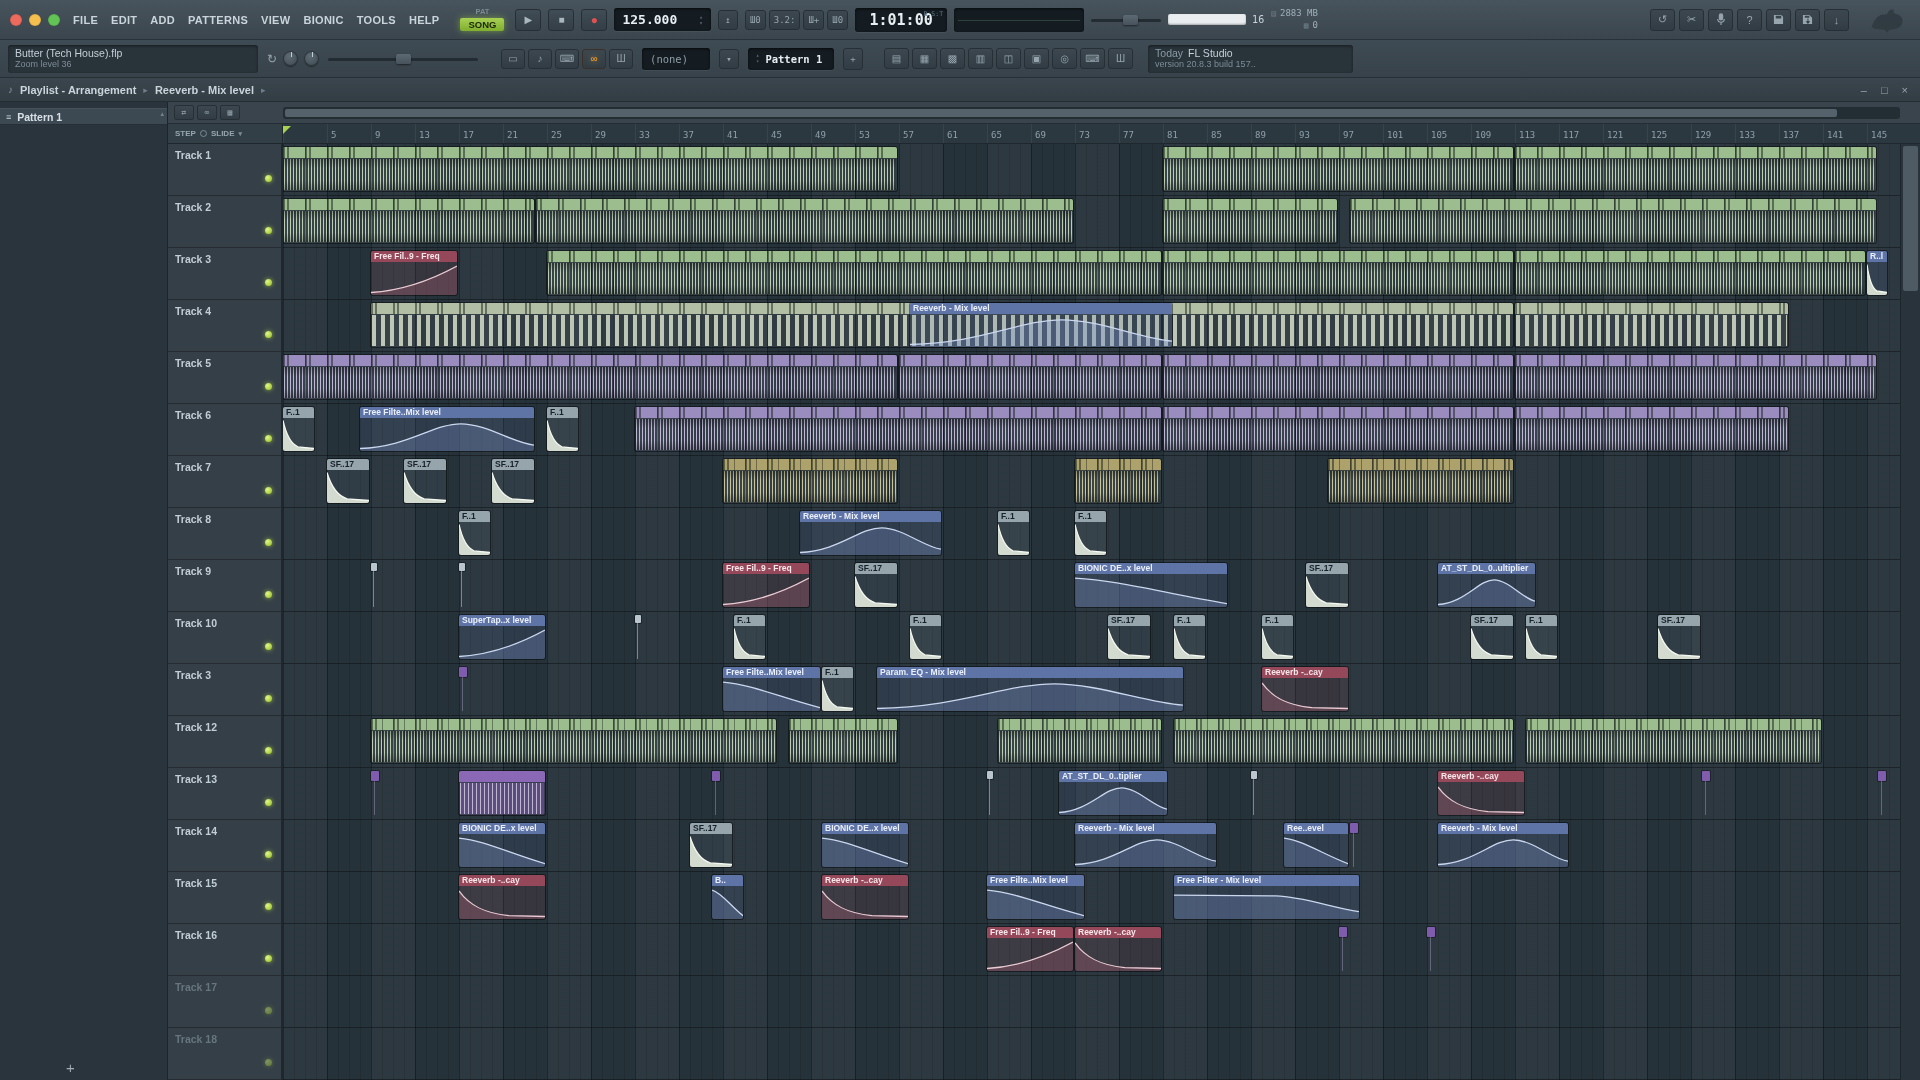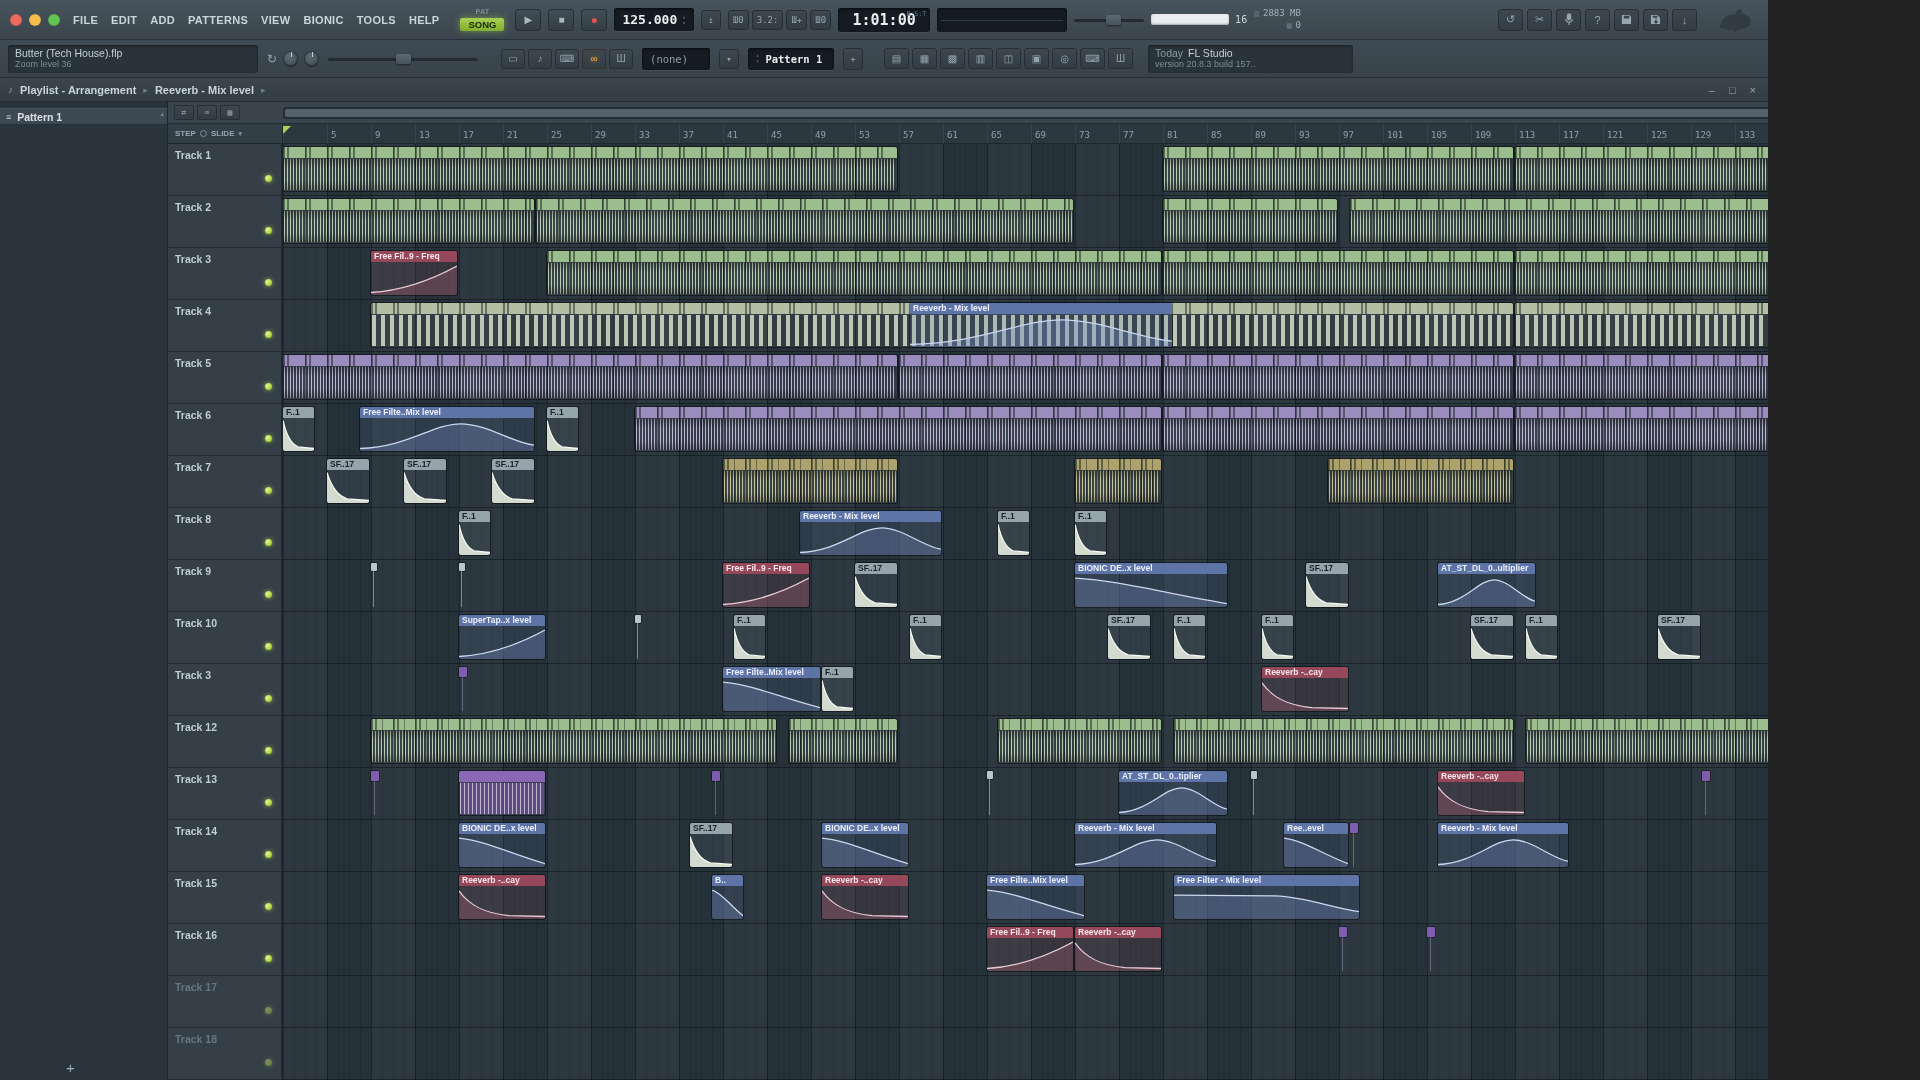--- a/index.html
+++ b/index.html
@@ -1,32 +1,32 @@
 <!DOCTYPE html>
 <html><head>
 <meta charset="utf-8">
 <style>
   html,body{margin:0;padding:0;overflow:hidden;background:#222;}
   *{box-sizing:border-box;-webkit-font-smoothing:antialiased;}
-  .app{width:1768px;height:1080px;font-family:"Liberation Sans",sans-serif;color:#C7D2D9;background:#39434B;position:relative;overflow:hidden;}
+  .app{width:1920px;height:1080px;font-family:"Liberation Sans",sans-serif;color:#C7D2D9;background:#39434B;position:relative;overflow:hidden;}
 
   
   .topbar{height:40px;display:flex;align-items:center;gap:7px;padding:0 10px;background:linear-gradient(#48545D,#3A454D);border-bottom:1px solid #28313A;}
   .traffic{display:flex;gap:7px;margin-right:6px;}
   .traffic span{width:12px;height:12px;border-radius:50%;display:inline-block;box-shadow:inset 0 0 1px rgba(0,0,0,.4);}
   .t-close{background:#EC6A5E;} .t-min{background:#F5BF4F;} .t-max{background:#61C454;}
   .menus{display:flex;gap:13px;margin-right:10px;}
   .menu-item{font-size:11px;font-weight:700;letter-spacing:.3px;color:#C9D4DB;cursor:default;}
   .patsong{display:flex;flex-direction:column;align-items:center;margin:0 4px;line-height:1;}
   .pat{font-size:7.5px;font-weight:700;color:#7C8B94;margin-bottom:2px;}
   .song{background:linear-gradient(#A8D152,#7FAE2F);color:#1B2608;font-size:9.5px;font-weight:700;padding:2px 8px;border-radius:2px;box-shadow:0 0 7px rgba(160,210,70,.55);}
   .tbtn{width:26px;height:22px;background:linear-gradient(#414D56,#333E46);border:1px solid #262F36;border-radius:3px;color:#A9B6BE;font-size:10px;display:flex;align-items:center;justify-content:center;}
   .tbtn.rec{color:#E05252;font-size:12px;}
   .lcd{background:#141C22;border-radius:3px;box-shadow:inset 0 1px 3px rgba(0,0,0,.7),0 1px 0 rgba(255,255,255,.05);color:#E8F0F4;font-family:"DejaVu Sans Mono",monospace;}
-  .tempo{padding:4px 8px;font-size:13px;font-weight:700;display:flex;align-items:center;gap:5px;}
+  .tempo{padding:4px 8px;font-size:13px;font-weight:700;display:flex;align-items:center;gap:22px;}
   .tempo .arr{display:flex;flex-direction:column;font-size:6px;color:#5E6C75;line-height:1;}
   .mbtn{min-width:20px;height:20px;padding:0 4px;background:linear-gradient(#3C4750,#313C44);border:1px solid #262F36;border-radius:3px;color:#97A5AE;font-size:9px;display:flex;align-items:center;justify-content:center;font-family:"DejaVu Sans Mono",monospace;}
   .mgroup{display:flex;gap:3px;}
   .timelcd{padding:3px 9px;font-size:15px;font-weight:700;position:relative;min-width:92px;text-align:center;}
   .timelcd .sub{position:absolute;top:2px;right:4px;font-size:6.5px;color:#5E7582;font-weight:400;}
   .scope{width:130px;height:24px;background:#141C22;border-radius:3px;box-shadow:inset 0 1px 3px rgba(0,0,0,.6);position:relative;}
   .scope::after{content:"";position:absolute;left:4px;right:4px;top:50%;height:1px;background:rgba(140,200,170,.22);}
   .hslider{width:70px;height:12px;position:relative;}
   .hslider::before{content:"";position:absolute;left:0;right:0;top:5px;height:3px;background:#232C33;border-radius:2px;}
   .hslider .thumb{position:absolute;left:45%;top:1px;width:15px;height:10px;background:linear-gradient(#5C6973,#47525B);border-radius:2px;box-shadow:0 1px 2px rgba(0,0,0,.5);}
@@ -770,20 +770,27 @@
                     <path d="M0 5 C30 8 60 24 100 36" class="line"></path>
                   </svg>
                 </div>
                 <div class="clip c-env k-env" style="left: 539px; width: 31px;">
                   <div class="hdr">F..1</div>
                   <svg viewBox="0 0 100 40" preserveAspectRatio="none">
                     <path d="M0 3 C10 20 24 31 48 35 L100 37 L100 40 L0 40 Z" class="fill"></path>
                     <path d="M0 3 C10 20 24 31 48 35 L100 37" class="line"></path>
                   </svg>
                 </div>
+                <div class="clip c-blu k-hill" style="left: 594px; width: 306px;">
+                  <div class="hdr">Param. EQ - Mix level</div>
+                  <svg viewBox="0 0 100 40" preserveAspectRatio="none">
+                    <path d="M0 37 C28 35 42 7 58 7 C72 7 88 30 100 33 L100 40 L0 40 Z" class="fill"></path>
+                    <path d="M0 37 C28 35 42 7 58 7 C72 7 88 30 100 33" class="line"></path>
+                  </svg>
+                </div>
                 <div class="clip c-red k-decay" style="left: 979px; width: 86px;">
                   <div class="hdr">Reeverb -..cay</div>
                   <svg viewBox="0 0 100 40" preserveAspectRatio="none">
                     <path d="M0 6 C12 24 30 33 58 36 L100 37 L100 40 L0 40 Z" class="fill"></path>
                     <path d="M0 6 C12 24 30 33 58 36 L100 37" class="line"></path>
                   </svg>
                 </div>
               </div>
               <div class="lane" style="top: 572px;">
                 <div class="clip c-grn k-wave2" style="left: 88px; width: 405px;">
@@ -808,21 +815,21 @@
                 </div>
               </div>
               <div class="lane" style="top: 624px;">
                 <div class="clip c-tinyp k-tiny" style="left: 88px; width: 8px;"></div>
                 <div class="clip c-midi k-midi" style="left: 176px; width: 86px;">
                   <div class="hdr"></div>
                   <div class="body"></div>
                 </div>
                 <div class="clip c-tinyp k-tiny" style="left: 429px; width: 8px;"></div>
                 <div class="clip c-spike k-spike" style="left: 704px; width: 8px;"></div>
-                <div class="clip c-blu k-hill" style="left: 836px; width: 108px;">
+                <div class="clip c-blu k-hill" style="left: 776px; width: 108px;">
                   <div class="hdr">AT_ST_DL_0..tiplier</div>
                   <svg viewBox="0 0 100 40" preserveAspectRatio="none">
                     <path d="M0 37 C28 35 42 7 58 7 C72 7 88 30 100 33 L100 40 L0 40 Z" class="fill"></path>
                     <path d="M0 37 C28 35 42 7 58 7 C72 7 88 30 100 33" class="line"></path>
                   </svg>
                 </div>
                 <div class="clip c-spike k-spike" style="left: 968px; width: 8px;"></div>
                 <div class="clip c-red k-decay" style="left: 1155px; width: 86px;">
                   <div class="hdr">Reeverb -..cay</div>
                   <svg viewBox="0 0 100 40" preserveAspectRatio="none">

